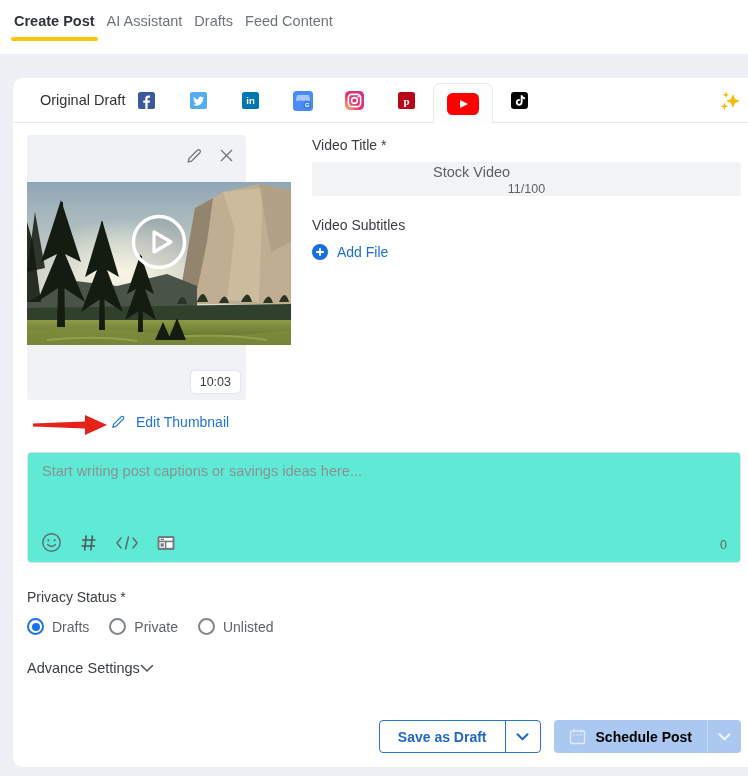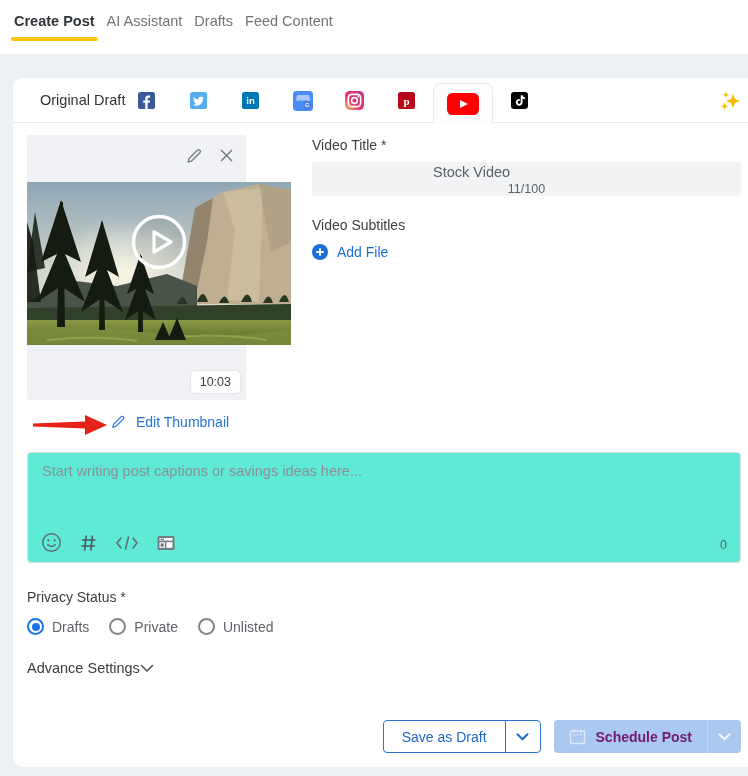--- a/index.html
+++ b/index.html
@@ -113,29 +113,29 @@
   .advance-row span { font-size: 14.5px; color: #3a3e42; }
 
   
   .footer {
     position: absolute; right: 17px; bottom: 14px; display: flex; gap: 13px;
   }
   .btn { display: flex; align-items: stretch; height: 33px; border-radius: 4px; overflow: hidden; }
   .btn-save { border: 1px solid #2b72d7; background: #fff; }
   .btn-save .btn-main {
     display: flex; align-items: center; padding: 0 18px; cursor: pointer;
-    color: #2068c8; font-size: 14px; font-weight: normal;
+    color: #2068c8; font-size: 14px; font-weight: bold;
   }
   .btn-save .btn-caret {
     width: 35px; border-left: 1px solid #2b72d7; display: flex; align-items: center; justify-content: center; cursor: pointer;
   }
   .btn-schedule { background: #abc8f1; }
   .btn-schedule .btn-main {
     display: flex; align-items: center; gap: 10px; padding: 0 15px; cursor: default;
-    color: #701a75; font-size: 14px; font-weight: bold;
+    color: #000000; font-size: 14px; font-weight: bold;
   }
   .btn-schedule .btn-caret {
     width: 34px; border-left: 1px solid #c3d8f5; display: flex; align-items: center; justify-content: center; cursor: default;
   }
 </style>
 </head>
 <body>
 
 <nav class="topnav">
   <div class="tab active">

